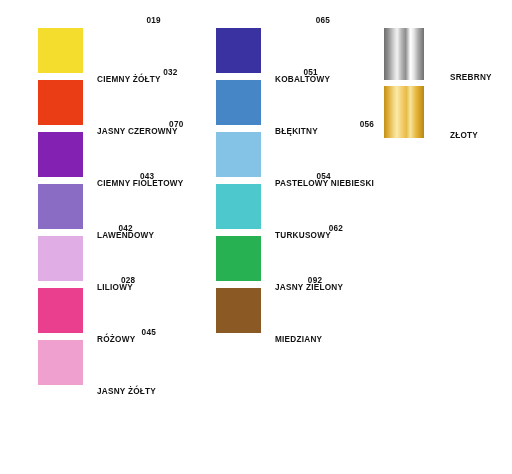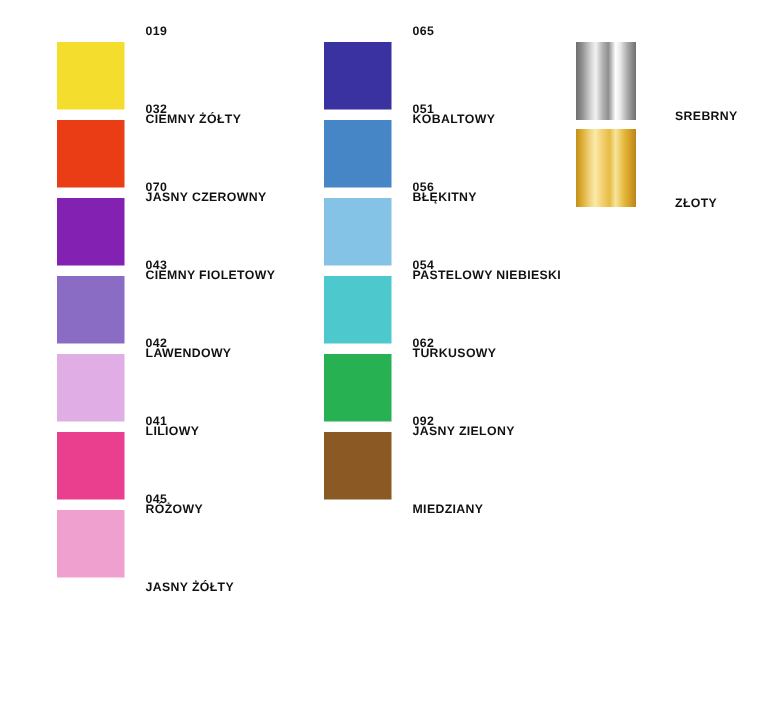--- a/index.html
+++ b/index.html
@@ -16,20 +16,21 @@
     font-family: "Liberation Sans", sans-serif;
     -webkit-font-smoothing: antialiased;
   }
 
   #chart-root {
     position: absolute;
     left: 0;
     top: 0;
     width: 512px;
     height: 334px;
+    text-align: right;
   }
 
   .column {
     position: absolute;
     top: 28px;
   }
   .column.col-1 { left: 38px; }
   .column.col-2 { left: 216px; }
   .column.col-3 { left: 384px; }
 
@@ -106,21 +107,21 @@
       <div class="swatch-row">
         <div class="swatch" style="background-color: rgb(224, 174, 228);"></div>
         <div class="swatch-label">
           <span class="swatch-code">042</span>
           <span class="swatch-name">LILIOWY</span>
         </div>
       </div>
       <div class="swatch-row">
         <div class="swatch" style="background-color: rgb(234, 63, 142);"></div>
         <div class="swatch-label">
-          <span class="swatch-code">041</span>
+          <span class="swatch-code">028</span>
           <span class="swatch-name">RÓŻOWY</span>
         </div>
       </div>
       <div class="swatch-row">
         <div class="swatch" style="background-color: rgb(239, 160, 206);"></div>
         <div class="swatch-label">
           <span class="swatch-code">045</span>
           <span class="swatch-name">JASNY ŻÓŁTY</span>
         </div>
       </div>

